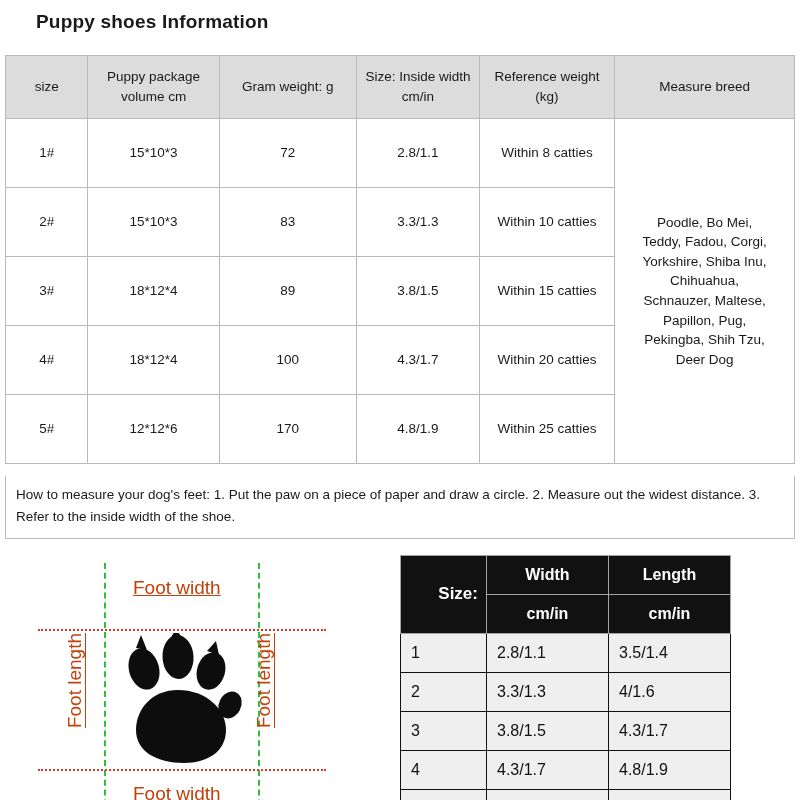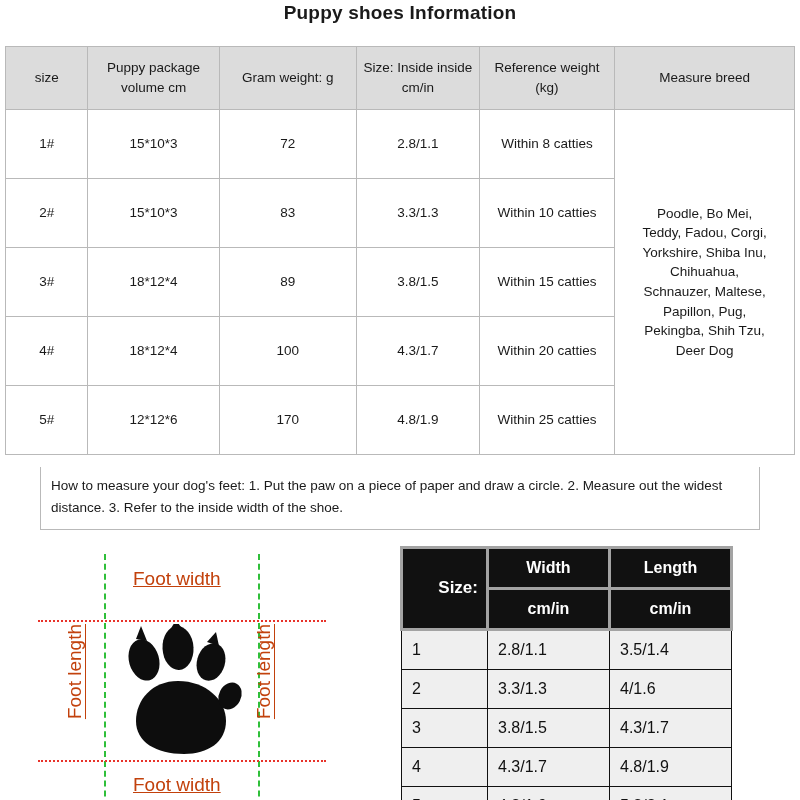--- a/index.html
+++ b/index.html
@@ -15,25 +15,26 @@
     position: relative;
     overflow: hidden;
   }
 
   
   .info-wrap {
     width: 800px;
     box-sizing: border-box;
   }
   .info-title {
-    text-align: center;
+    text-align: left;
     font-size: 19px;
     font-weight: 600;
-    padding: 2px 0 10px 0;
+    padding: 11px 0 10px 0;
     letter-spacing: 0.2px;
+    margin-left: 36px;
   }
   table.info {
     border-collapse: collapse;
     width: 790px;
     margin: 12px auto;
     table-layout: fixed;
   }
   table.info th, table.info td {
     border: 1px solid #b9b9b9;
     font-size: 13.5px;
@@ -60,21 +61,21 @@
 
   td.breed-cell {
     text-align: left;
     vertical-align: top;
     padding: 10px 8px 6px 10px;
     line-height: 1.95;
     font-size: 13.5px;
   }
 
   .howto {
-    width: 720px;
+    width: 790px;
     margin: 0 auto;
     box-sizing: border-box;
     border: 1px solid #b9b9b9;
     border-top: none;
     font-size: 13.5px;
     line-height: 1.65;
     padding: 8px 10px 9px 10px;
   }
 
   
@@ -138,21 +139,21 @@
   .sizechart {
     width: 330px;
     margin-left: 0px;
   }
   table.sizes {
     border-collapse: collapse;
     width: 330px;
     table-layout: fixed;
   }
   table.sizes th, table.sizes td {
-    border: 3px solid #a3a3a3;
+    border: 1px solid #a3a3a3;
     font-size: 16px;
     padding: 5px 8px;
     height: 28px;
   }
   table.sizes thead th {
     background: #111111;
     color: #ffffff;
     font-weight: bold;
     text-align: center;
   }
@@ -187,21 +188,21 @@
         <col class="col-gram">
       <col class="col-inside">
         <col class="col-ref">
         <col class="col-breed">
     </colgroup>
     <thead>
       <tr>
         <th>size</th>
         <th>Puppy package volume cm</th>
         <th>Gram weight: g</th>
-        <th>Size: Inside inside cm/in</th>
+        <th>Size: Inside width cm/in</th>
         <th>Reference weight (kg)</th>
         <th>Measure breed</th>
       </tr>
     </thead>
     <tbody>
       <tr>
         <td>1#</td>
         <td>15*10*3</td>
         <td>72</td>
         <td>2.8/1.1</td>

